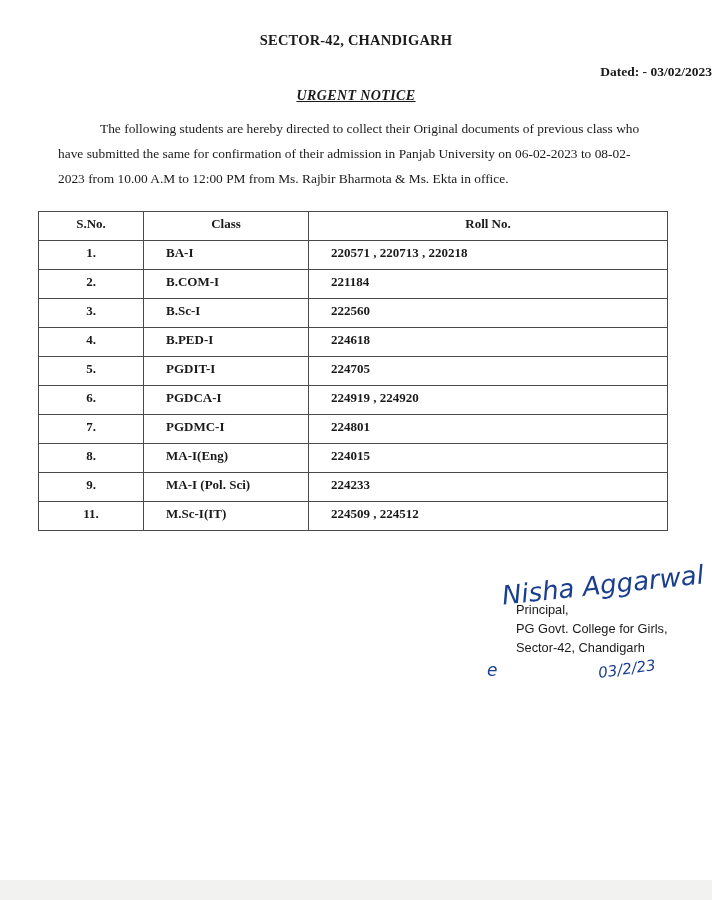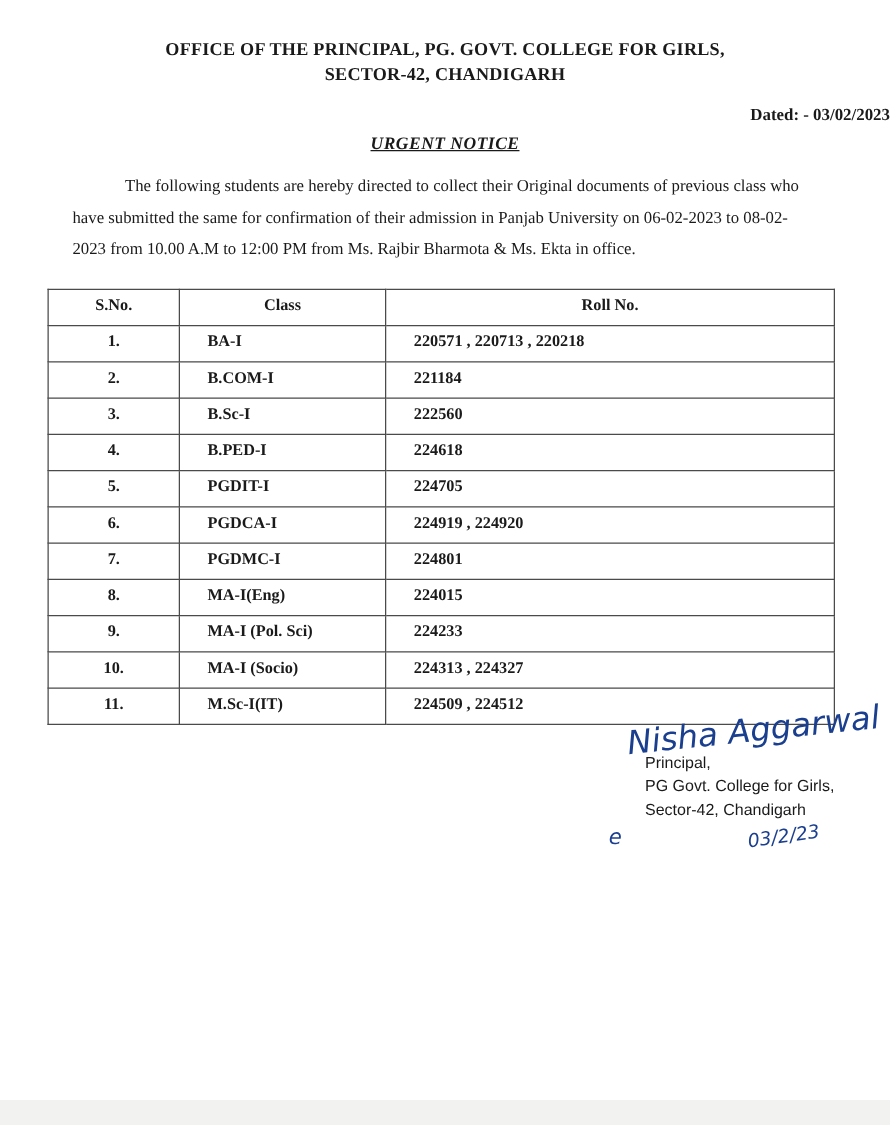--- a/index.html
+++ b/index.html
@@ -153,21 +153,20 @@
     background: #f2f2f0;
   }
 </style>
 </head>
 <body>
 
 <div class="page">
   <div class="sheet">
 
     <div class="header-block">
-      <div class="header-line">OFFICE OF THE PRINCIPAL, PG. GOVT. COLLEGE FOR GIRLS,</div>
       <div class="header-line">SECTOR-42, CHANDIGARH</div>
     </div>
 
     <div class="date-row">Dated: - 03/02/2023</div>
 
     <div class="notice-title">URGENT NOTICE</div>
 
     <div class="body-text"><span class="indent"></span><span>The following students are hereby directed to collect their Original documents of previous class who have submitted the same for confirmation of their admission in Panjab University on 06-02-2023 to 08-02-2023 from 10.00 A.M to 12:00 PM from Ms. Rajbir Bharmota &amp; Ms. Ekta in office.</span></div>
 
     <table class="notice-table">
@@ -216,25 +215,20 @@
         </tr>
         <tr>
           <td class="col-sno">8.</td>
           <td class="col-class">MA-I(Eng)</td>
           <td class="col-roll">224015</td>
         </tr>
         <tr>
           <td class="col-sno">9.</td>
           <td class="col-class">MA-I (Pol. Sci)</td>
           <td class="col-roll">224233</td>
-        </tr>
-        <tr>
-          <td class="col-sno">10.</td>
-          <td class="col-class">MA-I (Socio)</td>
-          <td class="col-roll">224313 , 224327</td>
         </tr>
         <tr>
           <td class="col-sno">11.</td>
           <td class="col-class">M.Sc-I(IT)</td>
           <td class="col-roll">224509 , 224512</td>
         </tr>
       </tbody>
     </table>
 
     <div class="signature">

